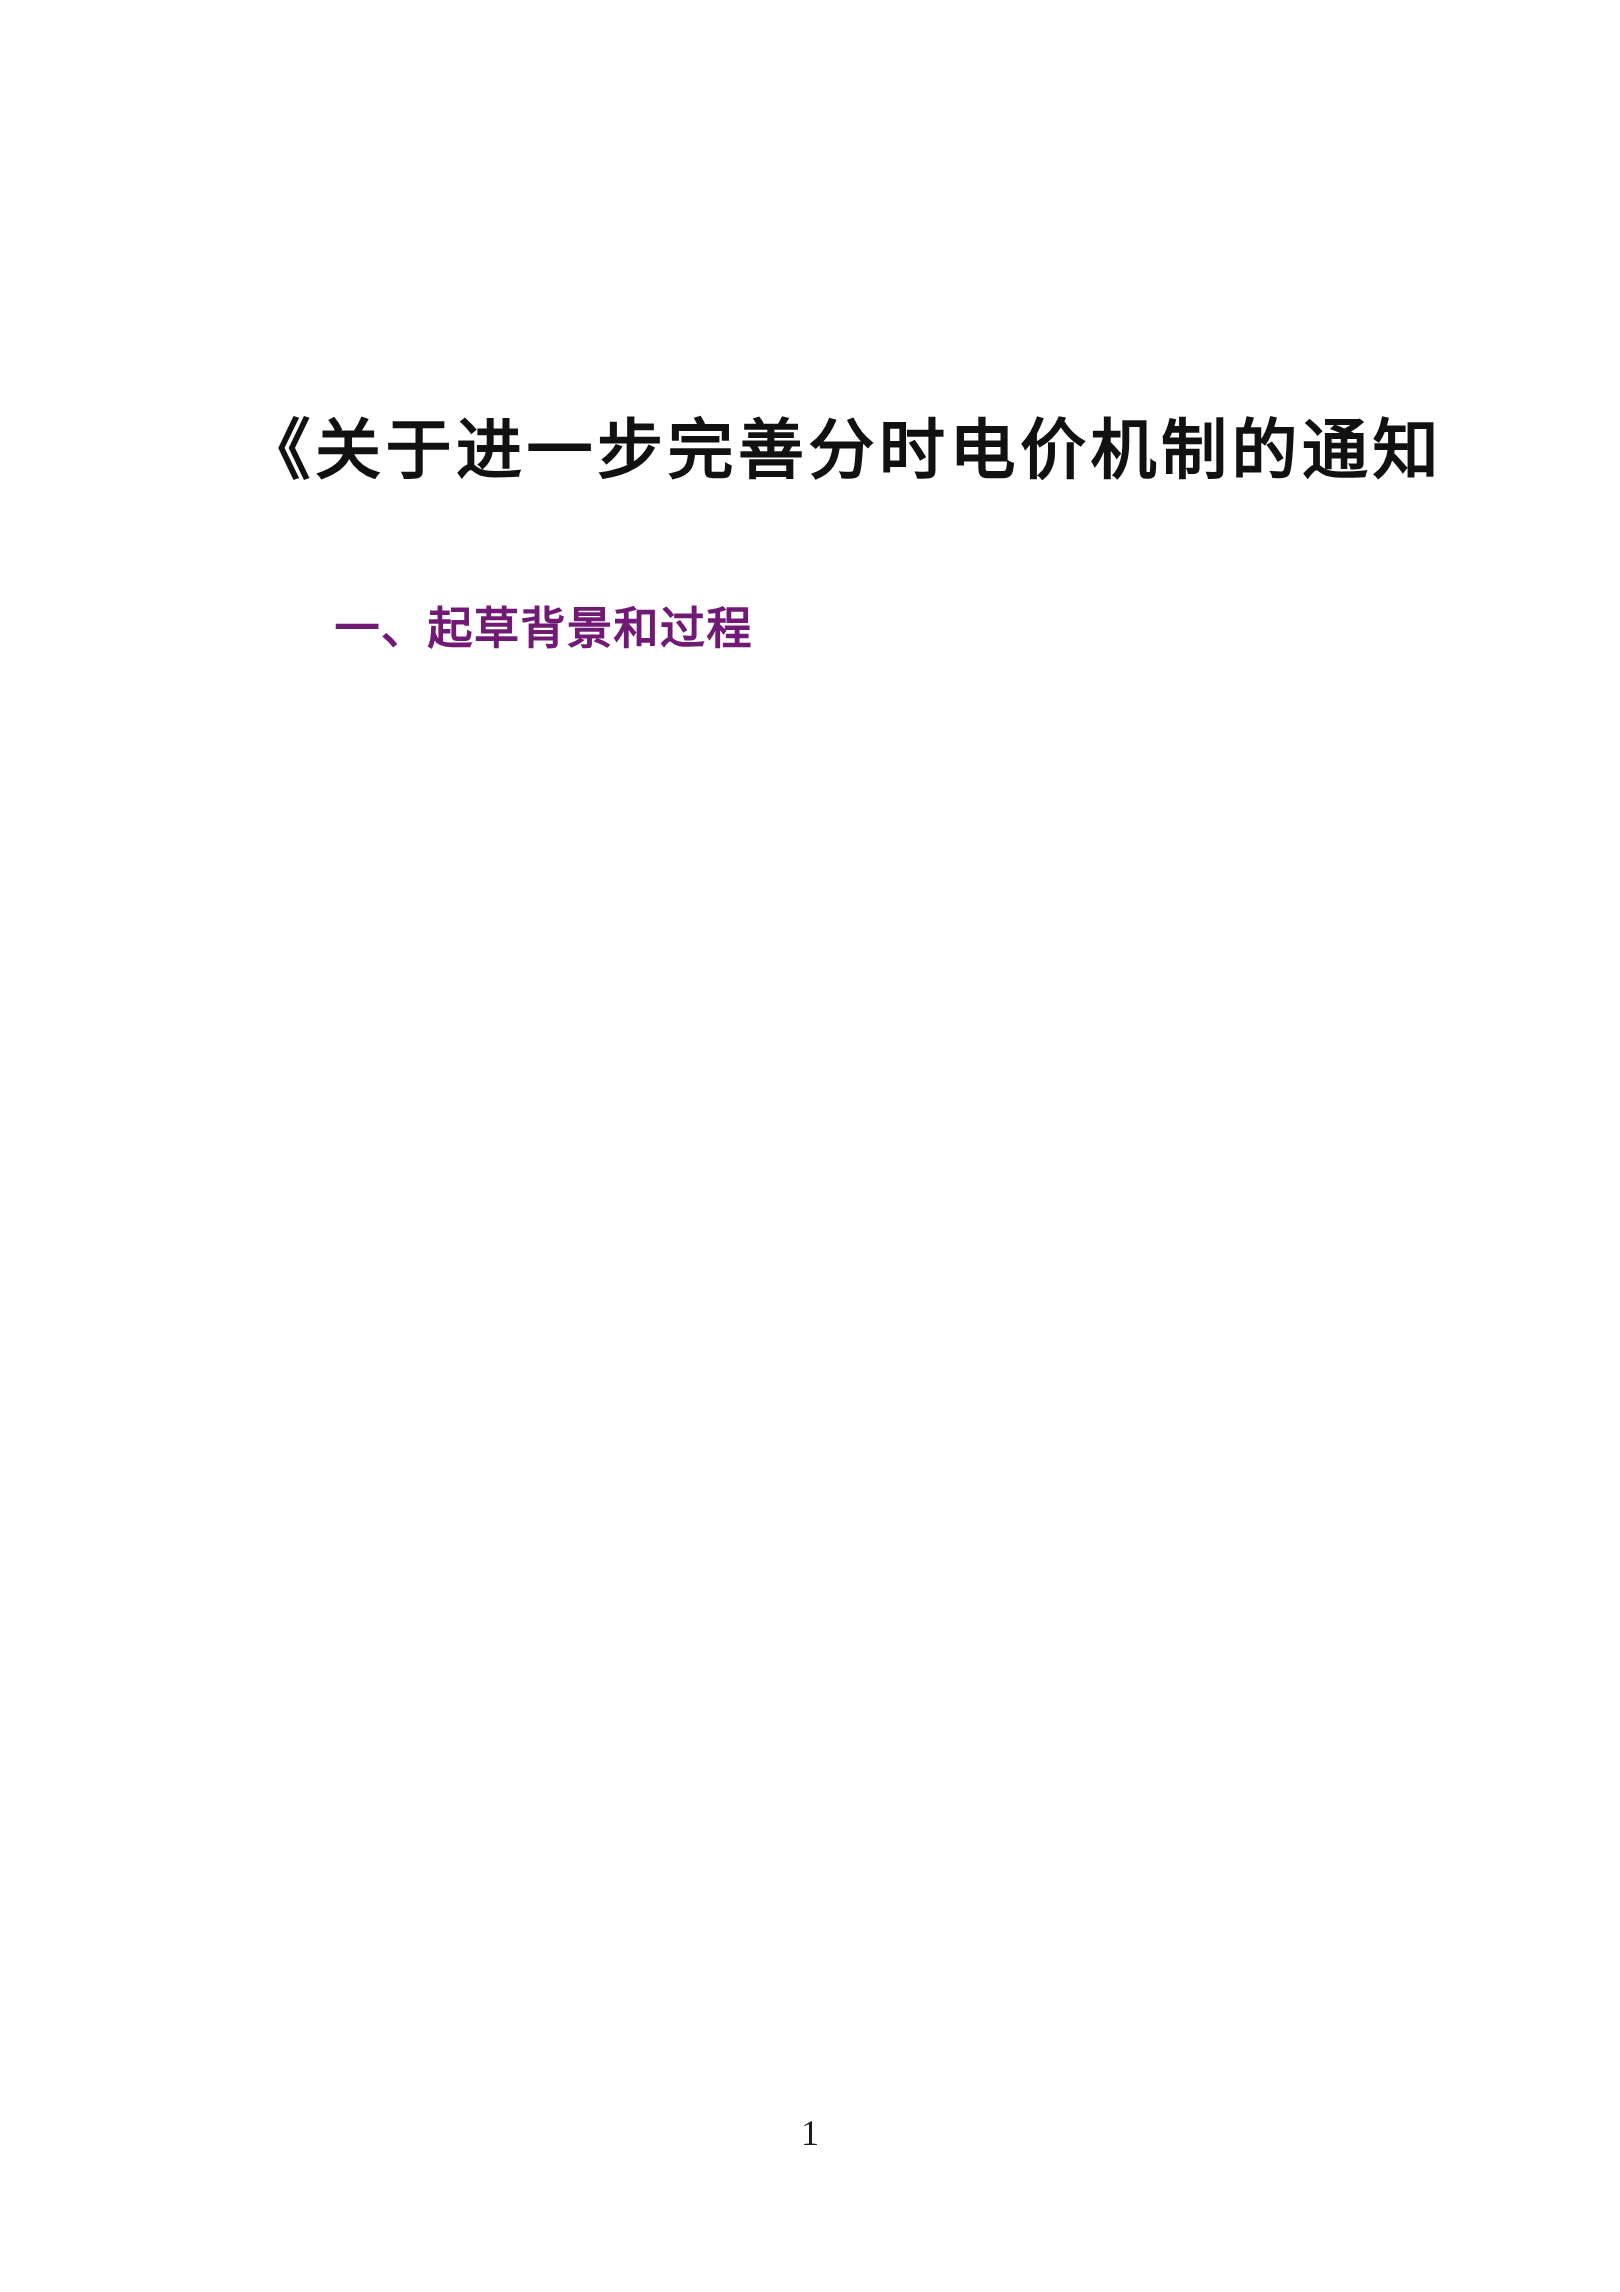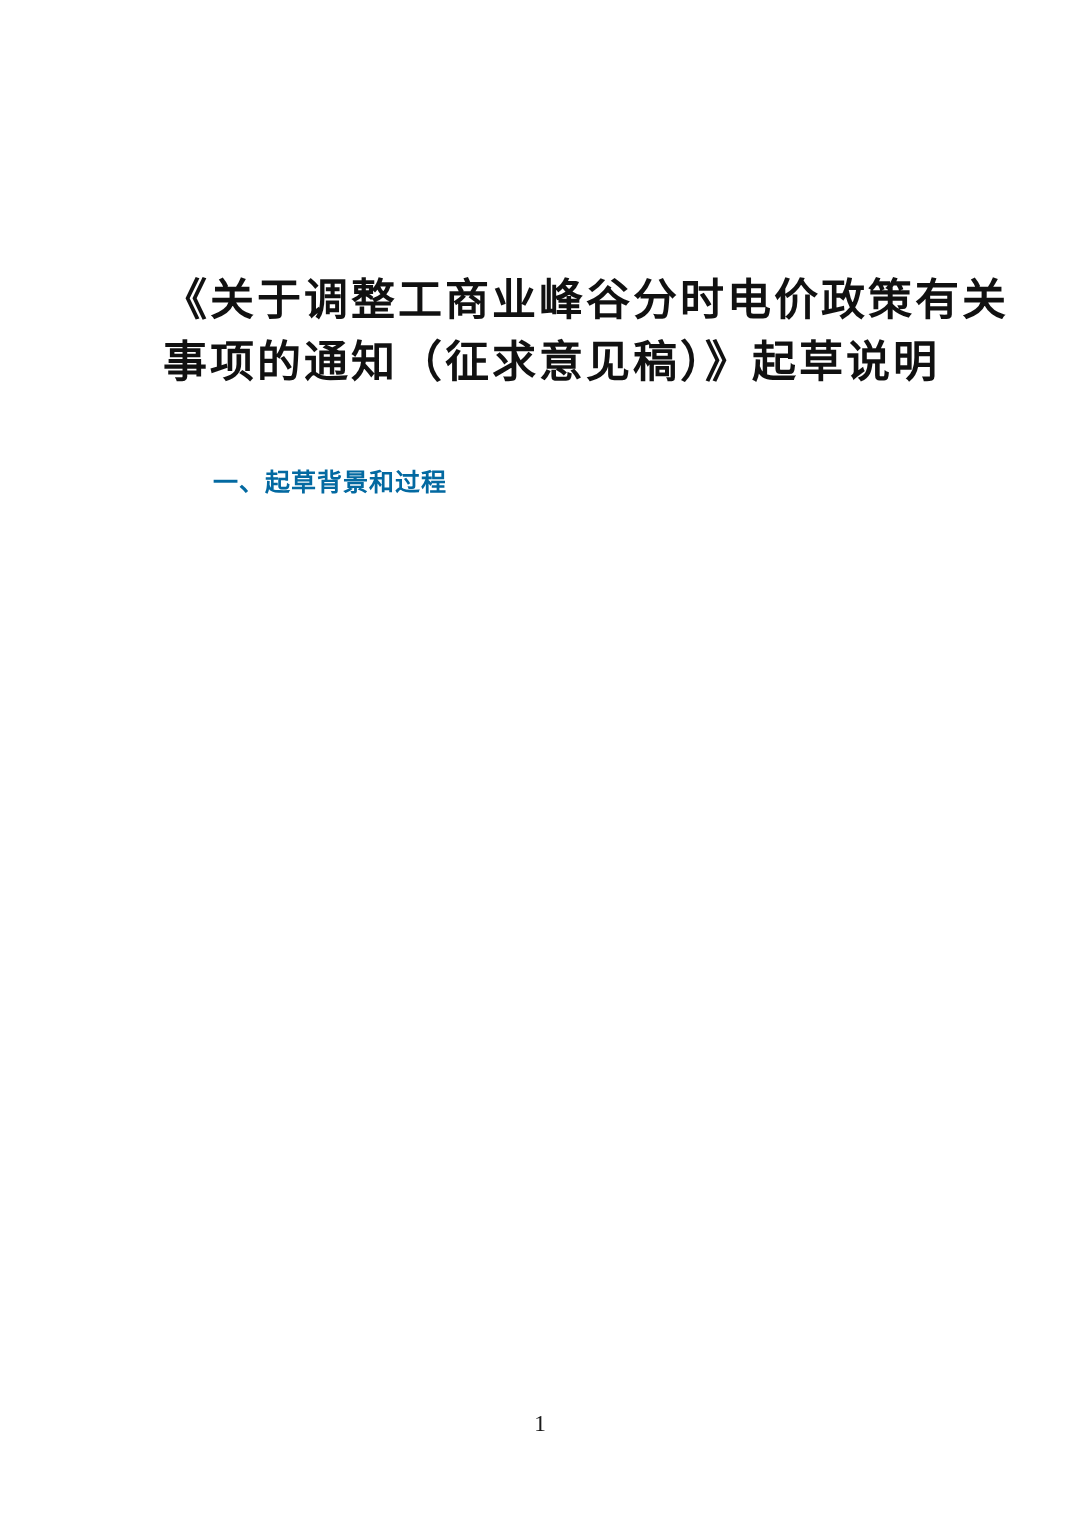--- a/index.html
+++ b/index.html
@@ -47,23 +47,23 @@
   }
   .doc-body p {
     margin: 0;
     text-indent: 2em;
   }
   .section-heading {
     margin: 0;
     text-indent: 2em;
     font-family: "Liberation Sans", "DejaVu Sans", sans-serif;
     font-weight: 700;
-    font-size: 25px;
+    font-size: 30px;
     line-height: 52.6px;
-    color: #0369a1;
+    color: #701a75;
     letter-spacing: 1px;
   }
   .page-number {
     position: absolute;
     left: 0;
     right: 0;
     top: 1408px;
     text-align: center;
     font-size: 24px;
     line-height: 30px;
@@ -71,22 +71,21 @@
     font-family: "Liberation Serif", "DejaVu Serif", serif;
   }
 </style>
 </head>
 <body>
 
 <div class="page">
   <div class="content">
 
     <h1 class="doc-title">
-      <span class="title-line">《关于调整工商业峰谷分时电价政策有关</span>
-      <span class="title-line">事项的通知（征求意见稿）》起草说明</span>
+      <span class="title-line">《关于进一步完善分时电价机制的通知</span>
     </h1>
 
     <div class="doc-body">
 
       <h2 class="section-heading">一、起草背景和过程</h2>
 
 
     </div>
 
   </div>

